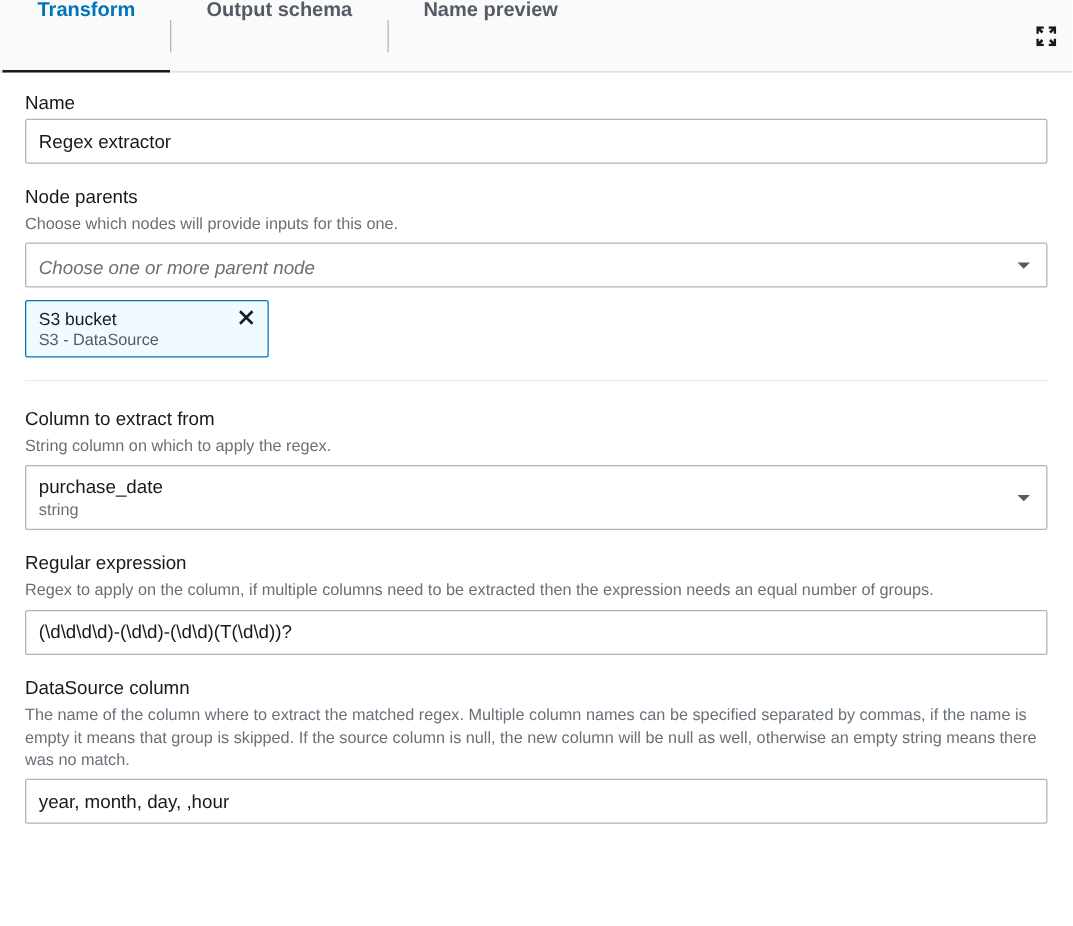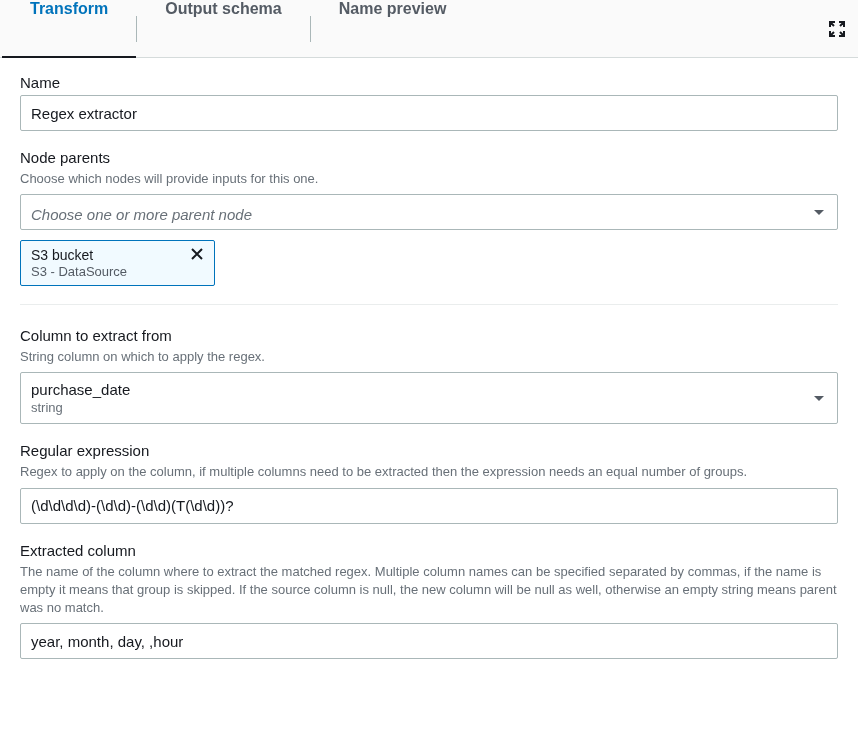--- a/index.html
+++ b/index.html
@@ -246,18 +246,18 @@
     </div>
   </div>
 
   <div class="field">
     <div class="field-label">Regular expression</div>
     <div class="field-hint">Regex to apply on the column, if multiple columns need to be extracted then the expression needs an equal number of groups.</div>
     <input class="text-input" type="text" value="(\d\d\d\d)-(\d\d)-(\d\d)(T(\d\d))?" style="">
   </div>
 
   <div class="field">
-    <div class="field-label">Extracted column</div>
-    <div class="field-hint">The name of the column where to extract the matched regex. Multiple column names can be specified separated by commas, if the name is empty it means that group is skipped. If the source column is null, the new column will be null as well, otherwise an empty string means parent was no match.</div>
+    <div class="field-label">DataSource column</div>
+    <div class="field-hint">The name of the column where to extract the matched regex. Multiple column names can be specified separated by commas, if the name is empty it means that group is skipped. If the source column is null, the new column will be null as well, otherwise an empty string means there was no match.</div>
     <input class="text-input" type="text" value="year, month, day, ,hour" style="">
   </div>
 
 </div>
 
 </body></html>

